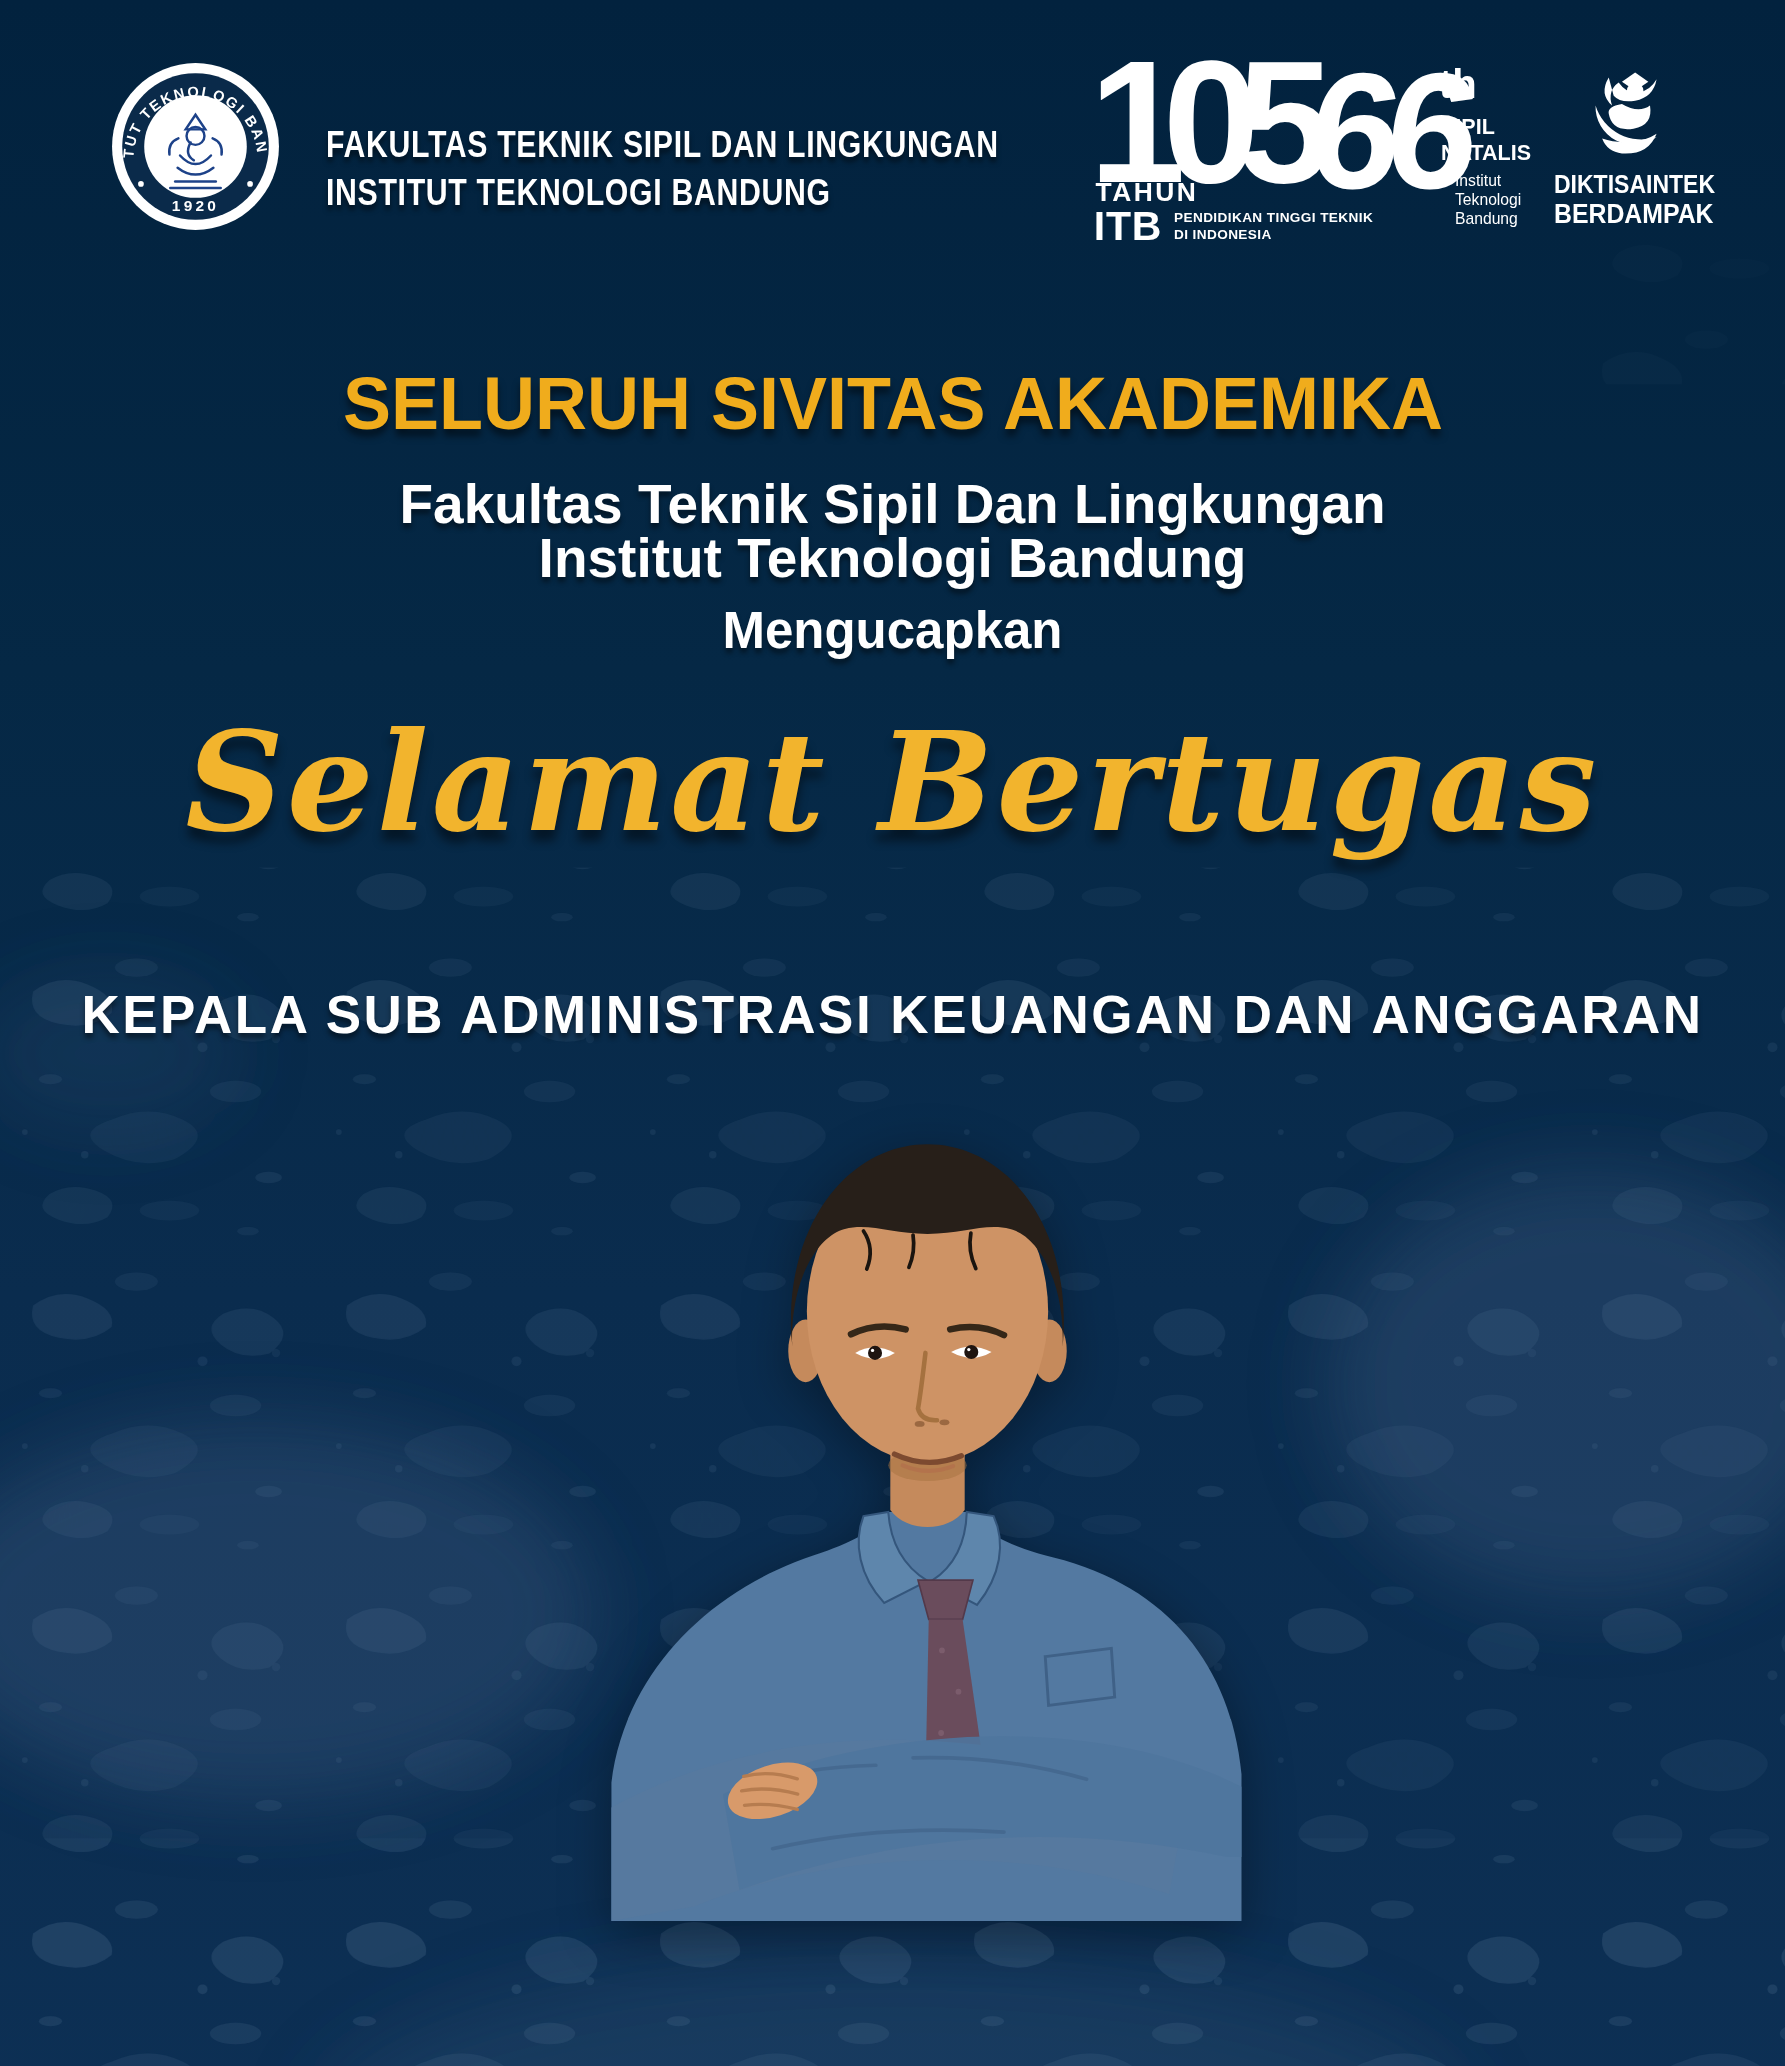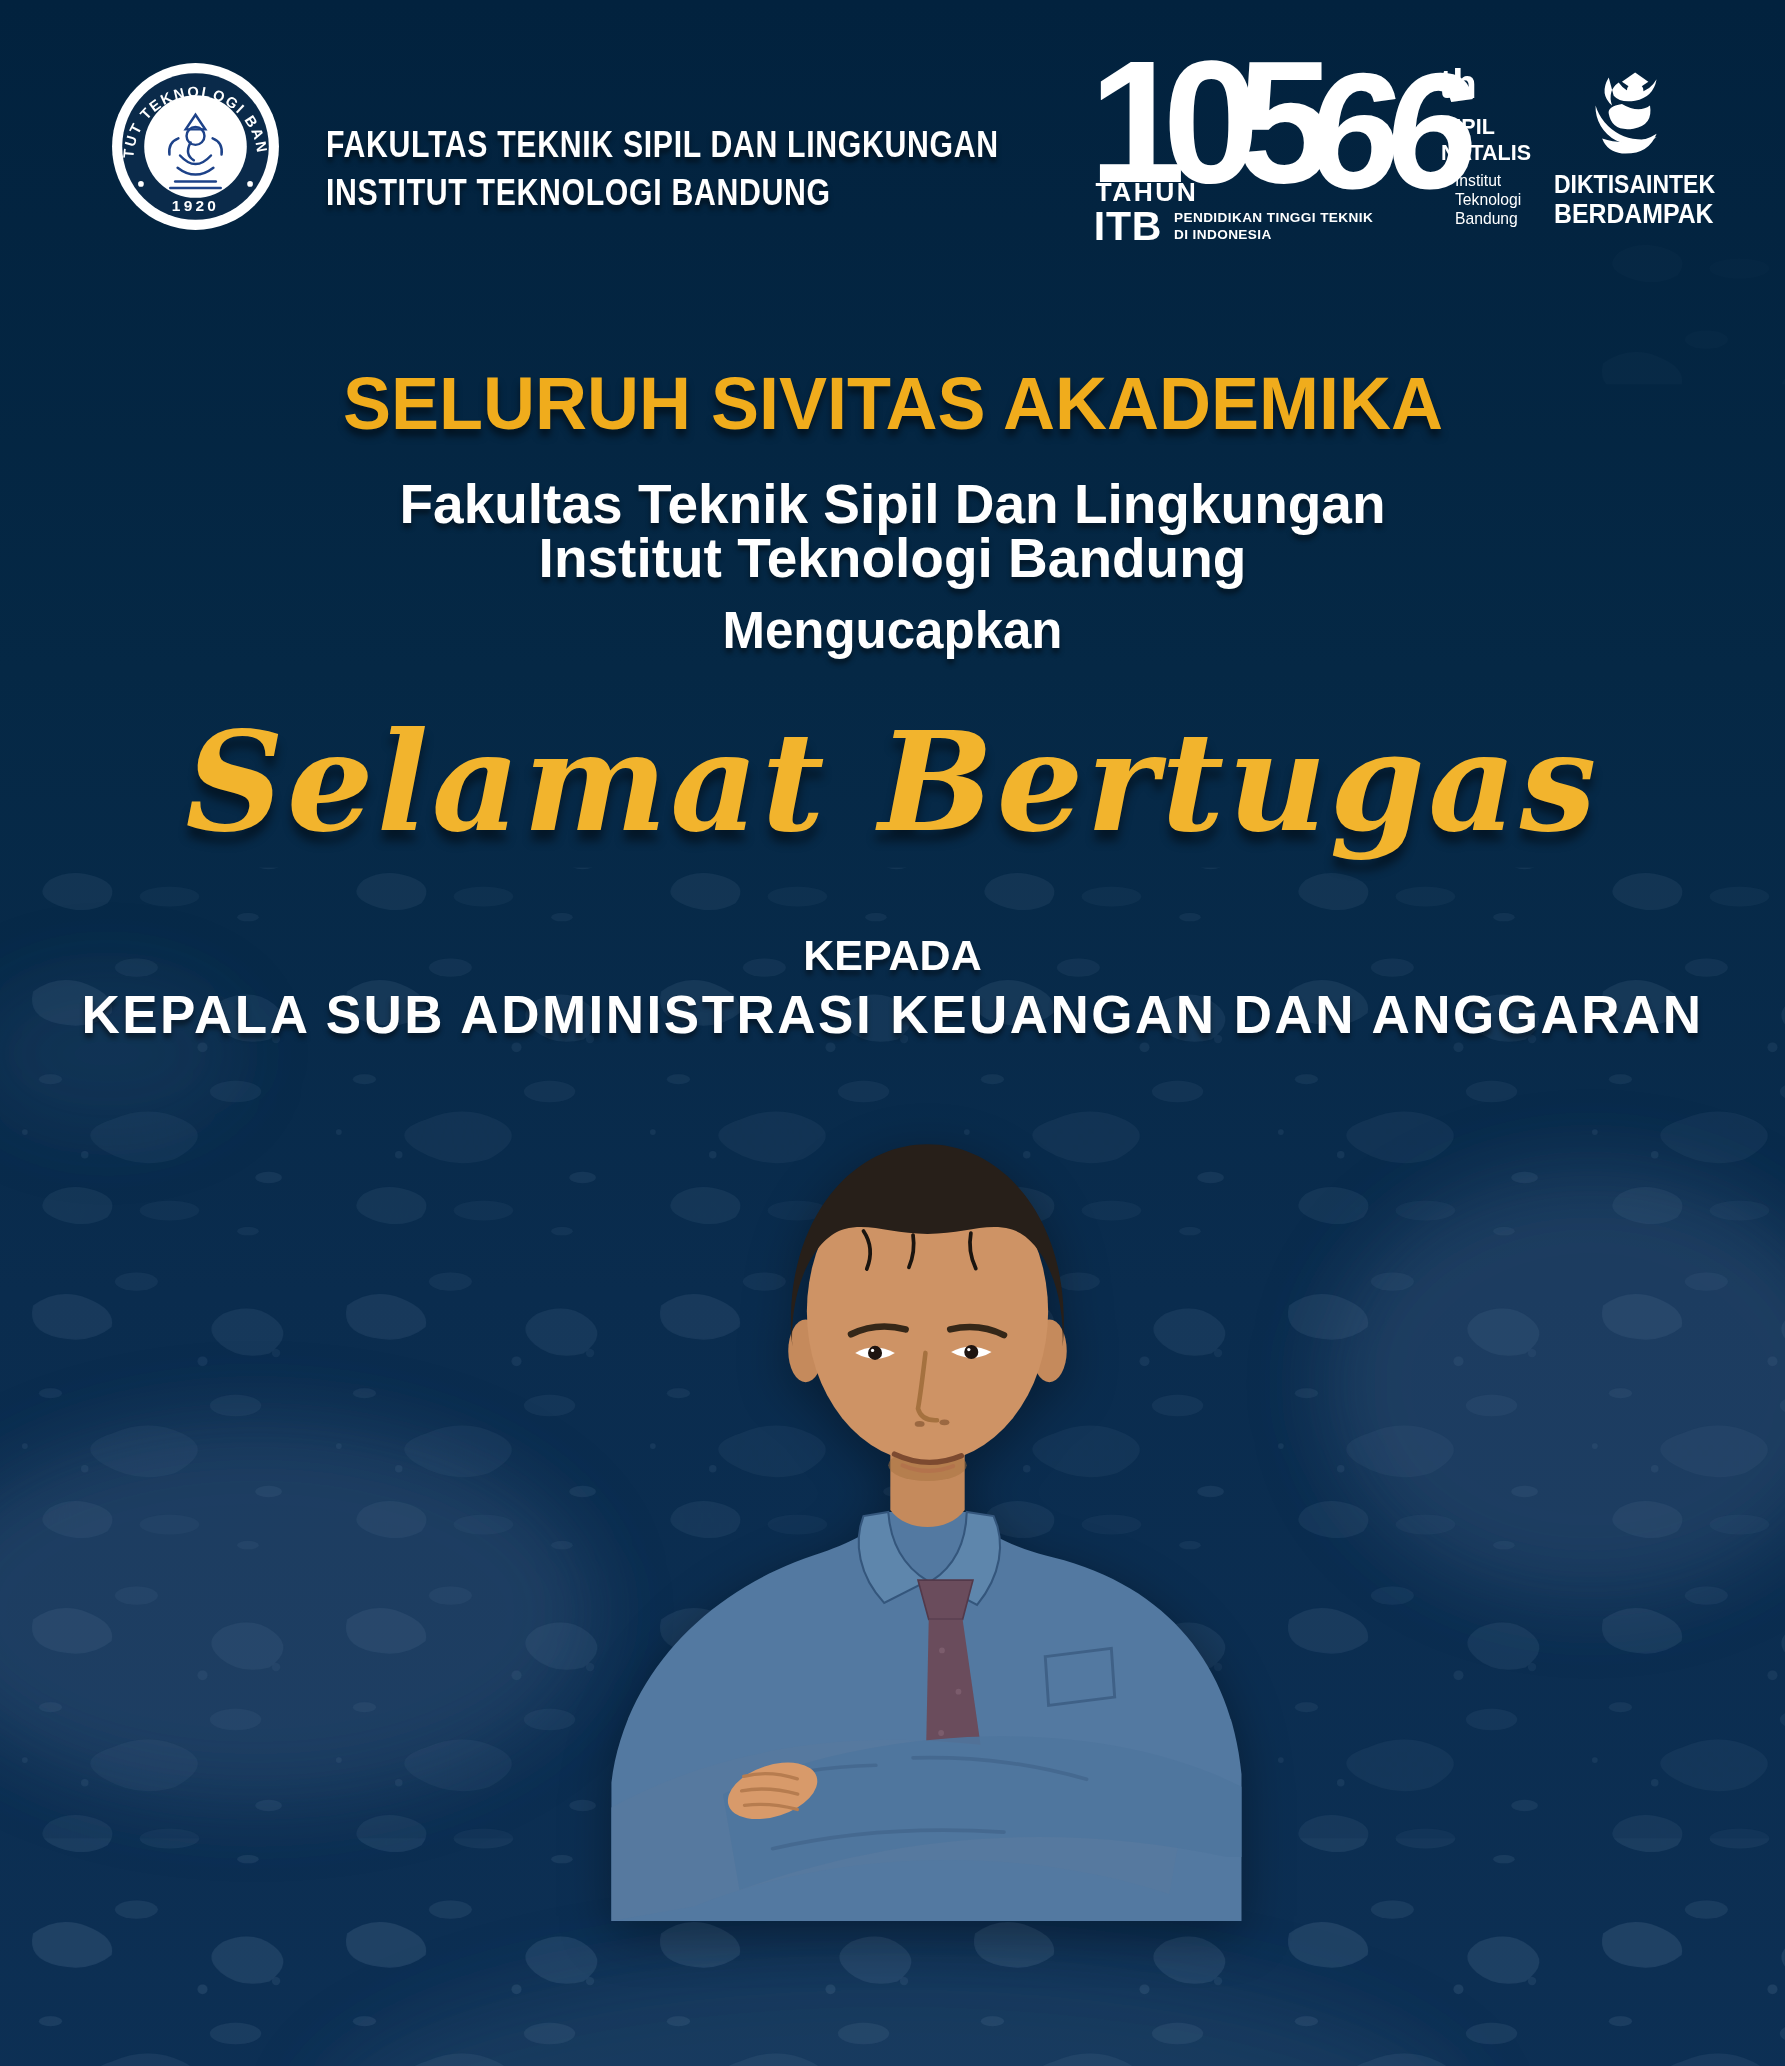--- a/index.html
+++ b/index.html
@@ -158,21 +158,20 @@
     </svg>
     <div class="dik-line dik-line1"><span class="sx">DIKTISAINTEK</span></div>
     <div class="dik-line dik-line2"><span class="sx">BERDAMPAK</span></div>
   </div>
 
   <div class="center-line headline"><span class="sx">SELURUH SIVITAS AKADEMIKA</span></div>
   <div class="center-line white-line faculty"><span class="sx">Fakultas Teknik Sipil Dan Lingkungan</span></div>
   <div class="center-line white-line institute"><span class="sx">Institut Teknologi Bandung</span></div>
   <div class="center-line white-line says"><span class="sx">Mengucapkan</span></div>
   <div class="center-line greeting"><span class="sx">Selamat Bertugas</span></div>
-  <div class="center-line white-line to-label"><span class="sx">KEPADA</span></div>
   <div class="center-line white-line position-line"><span class="sx">KEPALA SUB ADMINISTRASI KEUANGAN DAN ANGGARAN</span></div>
 
   <svg class="abs person-photo" width="657" height="816" viewBox="0 0 1590 1975">
 
     <path d="M30,1975 L30,1640 C60,1390 250,1180 520,1090 C610,1060 670,1030 700,985
              L890,985 C925,1035 1000,1070 1100,1095 C1380,1165 1530,1360 1555,1620
              L1555,1975 Z" fill="#5379A1"></path>
     <path d="M1080,1335 l160,-20 8,118 -160,20 z" fill="none" stroke="#3F6187" stroke-width="7"></path>
 
     <path d="M705,830 h180 v150 c-40,55 -140,55 -180,0 z" fill="#C58A5C"></path>

